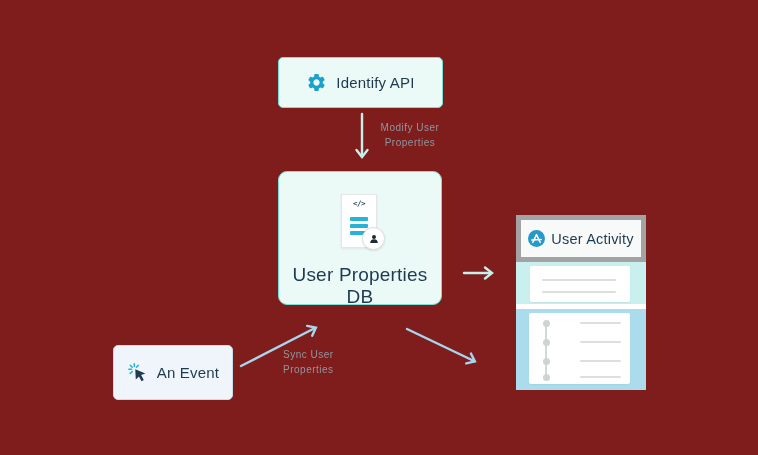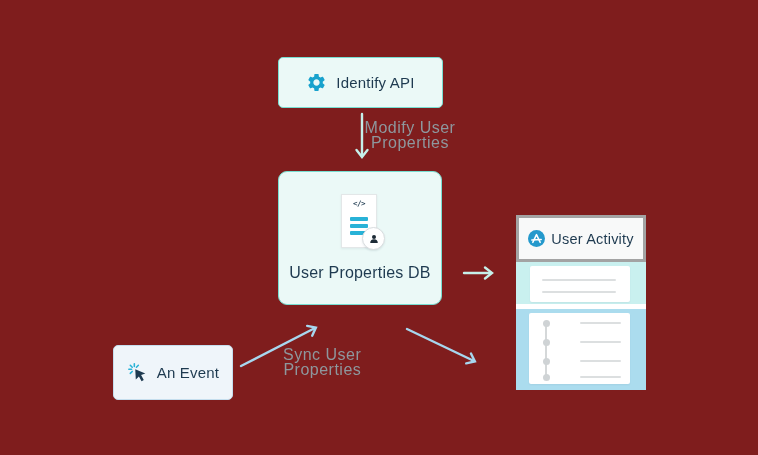--- a/index.html
+++ b/index.html
@@ -34,39 +34,39 @@
   .doc-code{margin-top:4px;text-align:center;font-family:"DejaVu Sans Mono",monospace;
     font-size:7.5px;font-weight:bold;color:var(--dark-text,#1e3a50);letter-spacing:-.5px;}
   .doc-bar{position:absolute;left:8px;width:18px;height:4px;border-radius:1px;
     background:var(--bar-cyan,#28b2d7);}
   .b1{top:22px}.b2{top:29px}.b3{top:36px}
   .badge{position:absolute;right:-9px;bottom:-3px;width:21px;height:21px;border-radius:50%;
     background:#fff;border:1px solid #d9dddf;box-shadow:0 1px 2px rgba(30,58,80,.10);
     display:flex;align-items:center;justify-content:center;}
   .person-svg{width:12px;height:12px;fill:#1d2b36;}
   .db-label{position:absolute;left:0;top:92px;width:100%;text-align:center;
-    color:var(--dark-text,#1e3a50);font-size:16px;font-weight:500;letter-spacing:.2px;}
+    color:var(--dark-text,#1e3a50);font-size:19px;font-weight:500;letter-spacing:.2px;}
 
   
   .event{left:113px;top:345px;width:120px;height:55px;
     background:var(--blue-fill,#eff5fa);border:1px solid var(--blue-border,#c5deee);
     border-radius:5px;gap:8px;text-align:right;}
   .cursor-svg{width:22px;height:22px;}
   .cursor-rays{stroke:var(--bar-cyan,#28b2d7);stroke-width:1.7;stroke-linecap:round;fill:none;}
   .cursor-pointer{fill:var(--dark-text,#1e3a50);}
 
   
-  .edge-label{position:absolute;color:var(--label-gray,#8e979d);font-size:16px;
+  .edge-label{position:absolute;color:var(--label-gray,#8e979d);font-size:10px;
     font-weight:500;line-height:14.5px;letter-spacing:.5px;}
   .modify-label{left:360px;top:121px;width:100px;text-align:center;}
   .sync-label{left:283px;top:348px;text-align:right;}
 
   
   .panel{position:absolute;left:516px;top:215px;width:130px;height:175px;}
-  .panel-header{box-sizing:border-box;height:47px;background:#f8f9f9;border:3px solid #a3a3a3;
+  .panel-header{box-sizing:border-box;height:47px;background:#f8f9f9;border:5px solid #a3a3a3;
     display:flex;align-items:center;justify-content:center;gap:6px;
     color:var(--dark-text,#1e3a50);font-size:14.5px;font-weight:500;letter-spacing:.2px;}
   .activity-svg{width:17px;height:17px;flex:0 0 auto;}
   .band{position:relative;width:100%;}
   .band-teal{height:42px;background:var(--band-teal,#c9f0ef);}
   .band-gap{height:5px;background:#fff;}
   .band-blue{height:81px;background:var(--band-blue,#abdcee);}
   .card{position:absolute;background:#fff;border-radius:2px;box-shadow:0 1px 2px rgba(30,58,80,.06);}
   .card-top{left:14px;top:4px;width:100px;height:36px;}
   .card-bottom{left:13px;top:4px;width:101px;height:71px;}

